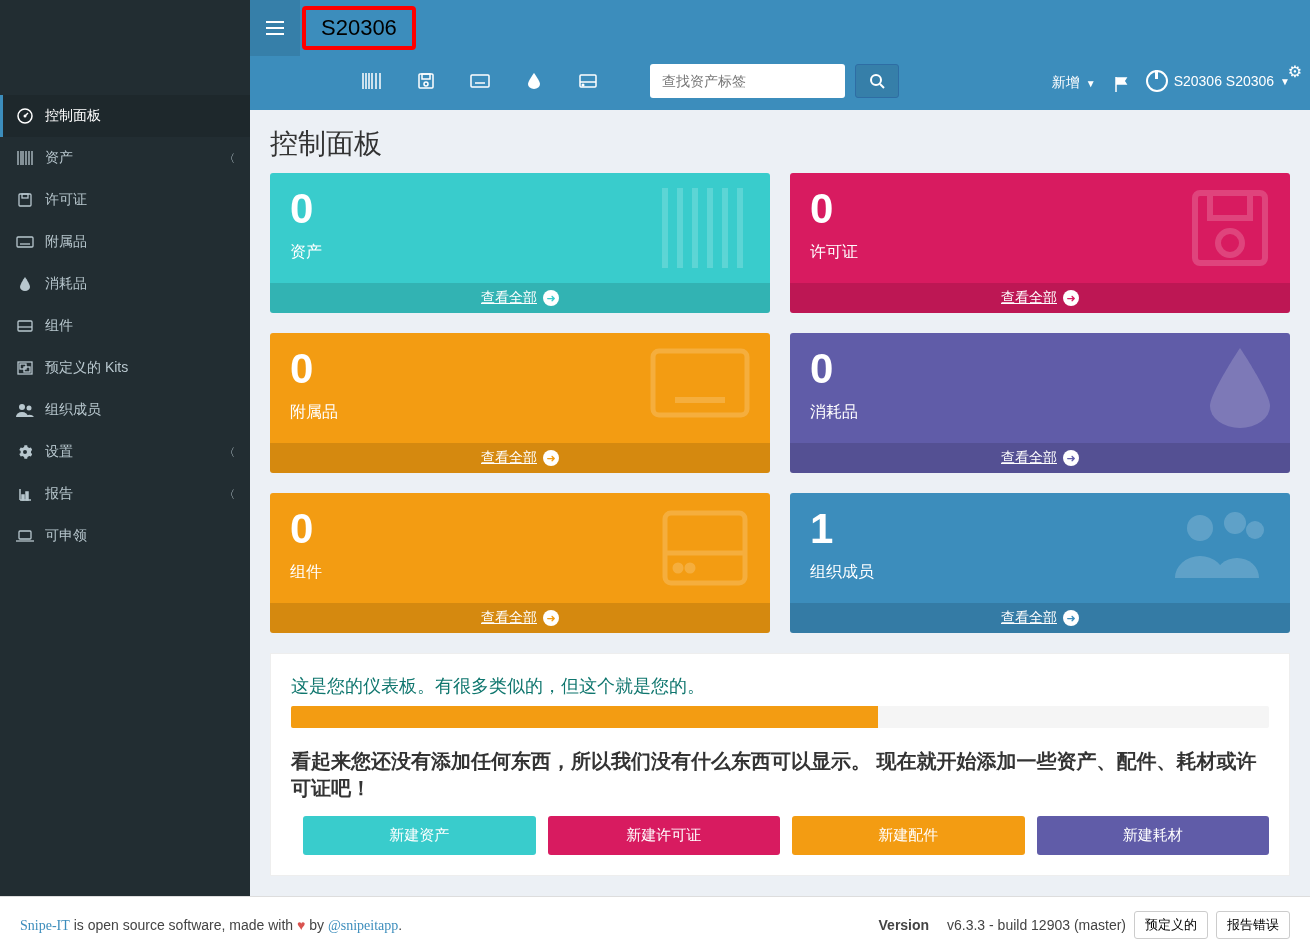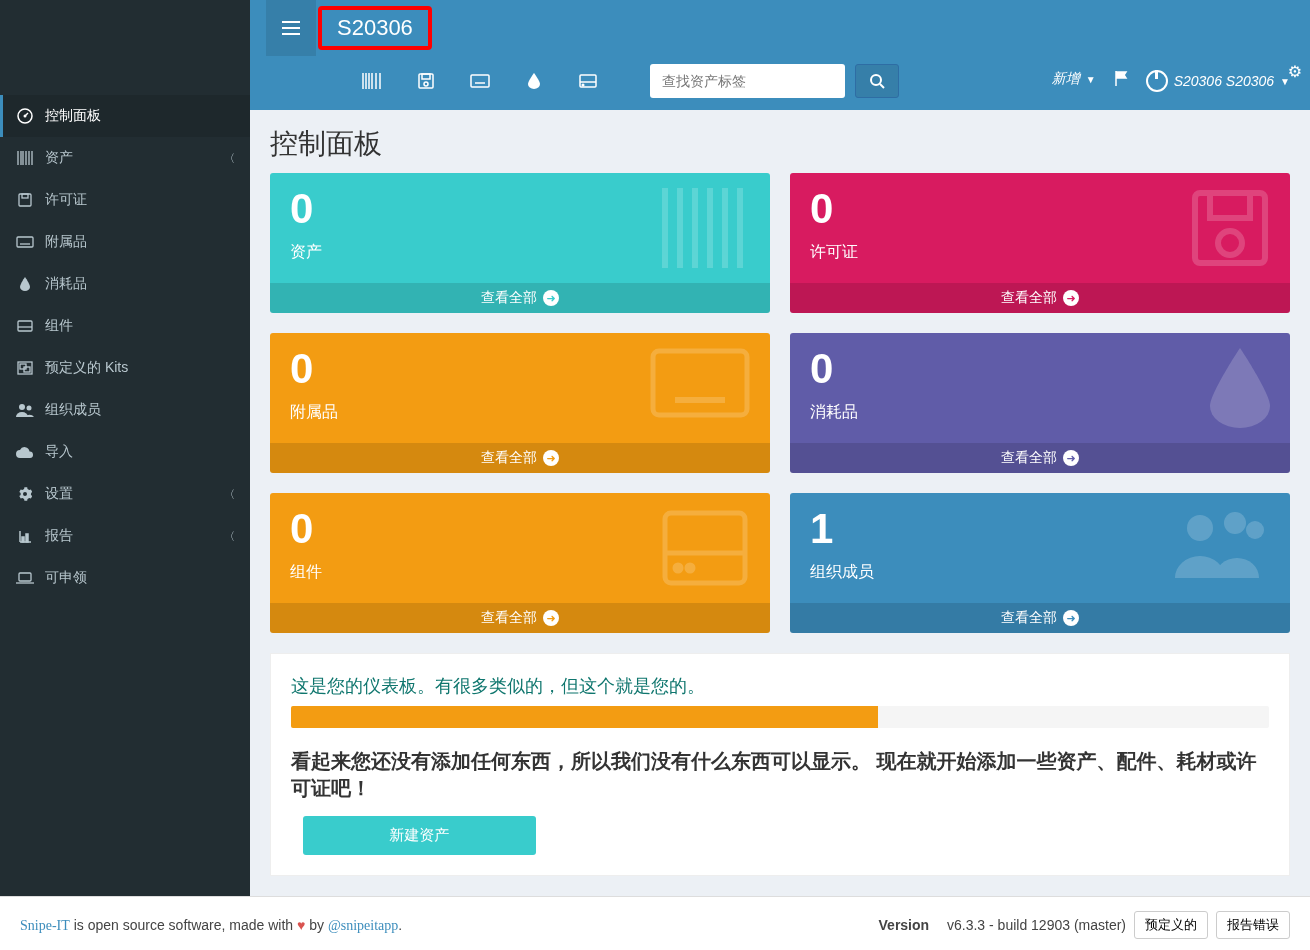--- a/index.html
+++ b/index.html
@@ -5,40 +5,40 @@
 * { box-sizing: border-box; margin: 0; padding: 0; }
 body { font-family: -apple-system, "Helvetica Neue", Arial, sans-serif; font-size: 14px; background: #ecf0f5; color: #333; }
 .wrapper { display: flex; min-height: 100vh; flex-direction: column;}
 .main-row { display: flex; flex: 1;}
 .sidebar { width: 250px; background: #222d32; color: #b8c7ce; padding-top: 95px; flex-shrink: 0; }
 .sidebar-item { display: flex; align-items: center; padding: 12px 15px; color: #b8c7ce; cursor: pointer; font-size: 14px; position: relative; }
 .sidebar-item.active { background: #1e282c; color: #fff; border-left: 3px solid #3c8dbc; padding-left: 12px; }
 .sidebar-item .icon { width: 20px; margin-right: 10px; display: inline-flex; align-items: center; justify-content: center; }
 .sidebar-item .chev { position: absolute; right: 15px; font-size: 11px; }
 .content-area { flex: 1; display: flex; flex-direction: column; min-width: 0;}
-.topbar { background: #3c8dbc; color: #ffffff; height: 56px; display: flex; align-items: center; padding: 16px; }
+.topbar { background: #3c8dbc; color: #000000; height: 56px; display: flex; align-items: center; padding: 0; }
 .hamburger { width: 50px; height: 56px; display: flex; align-items: center; justify-content: center; background: #367fa9; cursor: pointer; font-size: 18px; }
 .brand { padding: 0 15px; font-size: 22px; font-weight: 400; border: 4px solid #f00; border-radius: 4px; margin-left: 2px; height: 44px; display: flex; align-items: center; }
 .header-row2 { background: #3c8dbc; display: flex; align-items: center; padding: 8px 20px 12px 20px; gap: 10px; }
 .icon-btn { width: 44px; height: 34px; display: flex; align-items: center; justify-content: center; color: #fff; cursor: pointer; border-radius: 3px; }
 .search-wrap { display: flex; gap: 10px; margin-left: 30px; }
 .search-input { width: 195px; height: 34px; padding: 6px 12px; border: none; border-radius: 3px; font-size: 14px; }
 .search-btn { width: 44px; height: 34px; background: #367fa9; border: 1px solid #2e6da4; color: #fff; border-radius: 3px; cursor: pointer; display:flex; align-items:center; justify-content:center;}
-.header-right { margin-left: auto; display: flex; align-items: flex-start; gap: 18px; color: #fff; font-style: italic; }
+.header-right { margin-left: auto; display: flex; align-items: flex-end; gap: 18px; color: #fff; }
 .header-right-item { cursor: pointer; display: flex; align-items: center; gap: 6px; }
 .caret { font-size: 10px; }
 .page-header { padding: 15px 20px 10px 20px; }
 .page-title { font-size: 28px; font-weight: 500; color: #333; }
 .dashboard { padding: 0 20px; display: grid; grid-template-columns: 1fr 1fr; gap: 20px; }
 .stat-box { border-radius: 3px; color: #fff; position: relative; overflow: hidden; }
 .stat-inner { padding: 15px 20px 20px 20px; position: relative; }
 .stat-num { font-size: 42px; font-weight: 700; line-height: 1; }
 .stat-label { font-size: 16px; margin-top: 12px; }
 .stat-bg-icon { position: absolute; right: 20px; top: 15px; font-size: 72px; opacity: 0.18; }
-.stat-footer { background: rgba(0,0,0,0.12); text-align: center; padding: 6px; font-size: 14px; cursor: pointer; display:flex; align-items:center; justify-content:center; gap:6px;} .teal2 { background: #39cccc; }
+.stat-footer { background: rgba(0,0,0,0.12); text-align: center; padding: 6px; font-size: 14px; cursor: pointer; display:flex; align-items:center; justify-content:center; gap:6px;text-decoration:underline;} .teal2 { background: #39cccc; }
 .pink { background: #d81b60; }
 .orange { background: #f39c12; }
 .purple { background: #605ca8; }
 .yellow { background: #f39c12; }
 .blue { background: #3c8dbc; }
 .welcome-panel { background:#fff; margin: 20px; padding: 20px; border: 1px solid #eee;}
 .welcome-title { font-size: 18px; margin-bottom: 8px; color:#0f766e; }
 .progress { height: 22px; background: #f5f5f5; border-radius: 2px; overflow: hidden; margin-bottom: 20px; }
 .progress-bar { height: 100%; background: #f39c12; width: 60%; }
 .welcome-sub { font-size: 20px; font-weight: 600; margin-bottom: 14px; }
@@ -140,28 +140,20 @@
               <circle cx="6" cy="4" r="3"></circle>
               <circle cx="13" cy="5" r="2.5"></circle>
               <path d="M0 14 a6 5 0 0 1 12 0z"></path>
               <path d="M9 14 a5 4 0 0 1 9 0z"></path>
             </svg>
           </span>
           <span>组织成员</span>
         </div>
         <div class="sidebar-item">
           <span class="icon">
-            <svg width="18" height="12" fill="currentColor">
-              <path d="M14 12H4a4 4 0 0 1 0-8 5 5 0 0 1 9.5 1.5A3 3 0 0 1 14 12z"></path>
-            </svg>
-          </span>
-          <span>导入</span>
-        </div>
-        <div class="sidebar-item">
-          <span class="icon">
             <svg width="14" height="14" fill="currentColor">
               <path d="M7 9a2 2 0 1 0 0-4 2 2 0 0 0 0 4zm6-2a6 6 0 0 1-.1 1l1.4 1.1-1.4 2.4-1.7-.6a5 5 0 0 1-1.7 1l-.3 1.8H6.4l-.3-1.8a5 5 0 0 1-1.7-1l-1.7.6L1.3 9.1 2.7 8A6 6 0 0 1 2.6 7a6 6 0 0 1 .1-1L1.3 4.9l1.4-2.4 1.7.6a5 5 0 0 1 1.7-1L6.4.3h2.8l.3 1.8a5 5 0 0 1 1.7 1l1.7-.6 1.4 2.4L13 6a6 6 0 0 1 .1 1z"></path>
             </svg>
           </span>
           <span>设置</span>
           <span class="chev">〈</span>
         </div>
         <div class="sidebar-item">
           <span class="icon">
             <svg width="14" height="14" fill="none" stroke="currentColor" stroke-width="1.5">
@@ -391,20 +383,23 @@
         </div>
 
   <div class="welcome-panel">
     <div class="welcome-title">这是您的仪表板。有很多类似的，但这个就是您的。</div>
     <div class="progress">
             <div class="progress-bar" id="pbar" style="width: 60%;"></div>
           </div>
     <div class="welcome-sub">看起来您还没有添加任何东西，所以我们没有什么东西可以显示。 现在就开始添加一些资产、配件、耗材或许可证吧！</div>
     <div class="btn-row" id="btn-row">
             <div class="btn teal2">新建资产</div>
+            <div class="btn pink">新建许可证</div>
+            <div class="btn orange">新建配件</div>
+            <div class="btn purple">新建耗材</div>
           </div>
   </div>
 
 </div>
 </div>
 
 <div class="footer">
   <span>
     <a>Snipe-IT</a><span> is open source software, made with </span><span style="color:#d9534f">♥</span><span> by </span><a>@snipeitapp</a>.
   </span>

